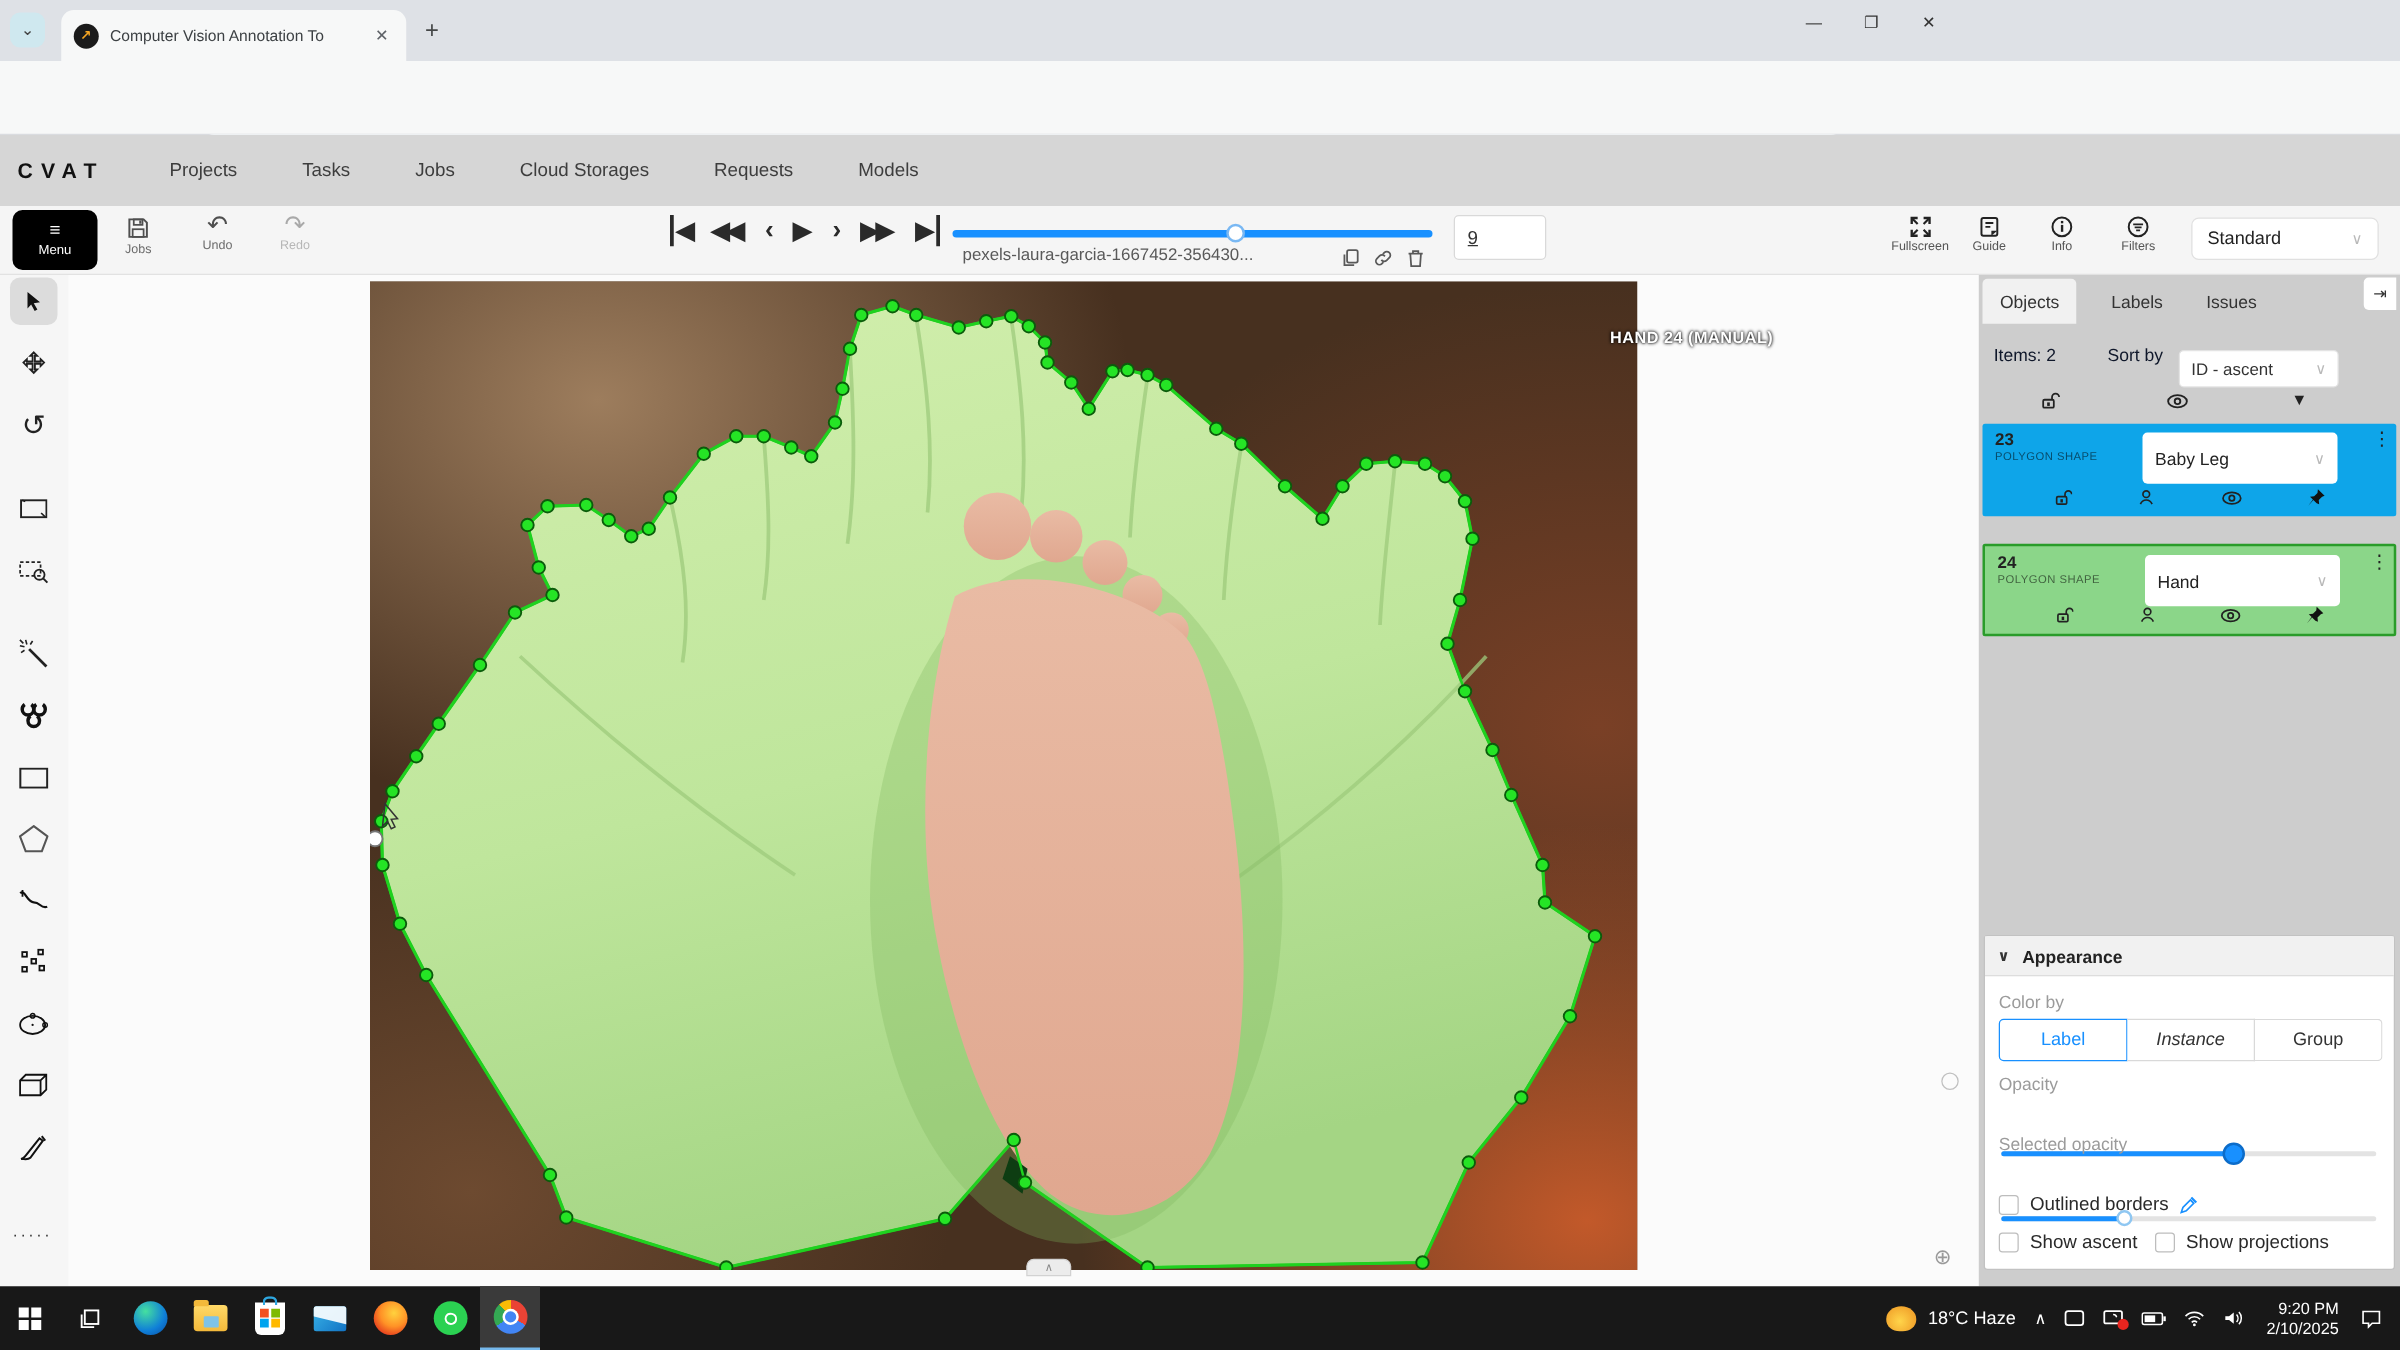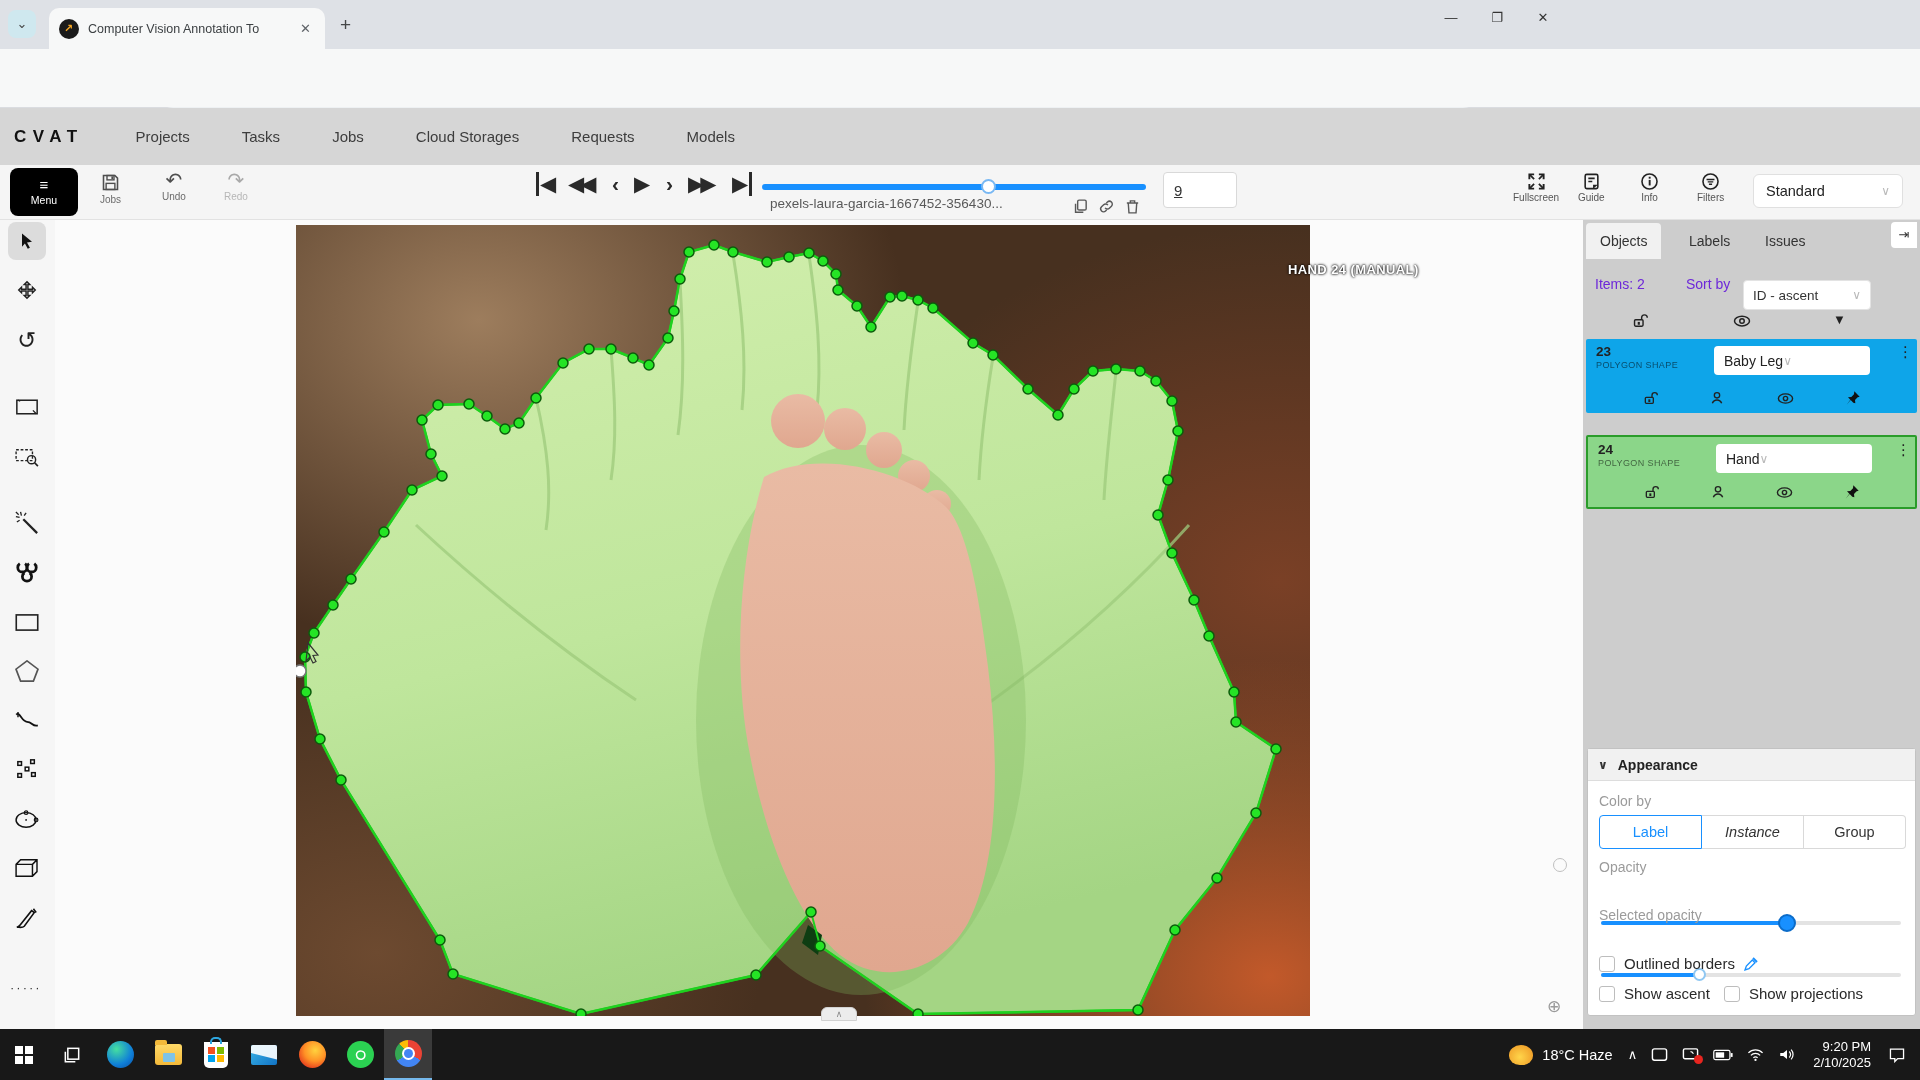--- a/index.html
+++ b/index.html
@@ -60,26 +60,26 @@
   .obj-tag { left:1233px; top:42px; font-size:13px; font-weight:700; color:#fff; letter-spacing:.4px; text-shadow:0 0 3px rgba(0,0,0,.9),0 0 2px rgba(0,0,0,.9); }
   .collapse-pill { left:766px; top:787px; width:36px; height:14px; background:#ececec; border:1px solid #d2d2d2; border-radius:6px 6px 0 0; text-align:center; font-size:9px; color:#888; line-height:12px; }
   .ring { left:1498px; top:638px; width:14px; height:14px; border-radius:50%; border:1.5px solid #c0c0c0; }
   .zoom-plus { left:1492px; top:776px; font-size:17px; color:#9a9a9a; }
 
   
   .sidebar { left:1583px; top:220px; width:337px; height:809px; background:#cdcdcd; }
   .sb-tab { font-size:14px; color:#333; padding:10px 14px; }
   .sb-tab.active { background:#f1f1f1; border-radius:4px 4px 0 0; }
   .sb-toggle { left:308px; top:2px; width:26px; height:26px; background:#fff; border-radius:4px 0 0 4px; text-align:center; line-height:26px; font-size:13px; color:#333; }
-  .items-lbl { font-size:14px; color:#6d28d9; }
+  .items-lbl { font-size:14px; color:#0f172a; }
   .sort-select { width:128px; height:30px; background:#fff; border:1px solid #e3e3e3; border-radius:4px; display:flex; align-items:center; justify-content:space-between; padding:0 9px; font-size:13.5px; color:#333; }
   .obj-row { left:3px; width:331px; height:74px; border-radius:2px; padding:5px 8px 3px 10px; }
   .obj-id { font-size:13.5px; color:#222; font-weight:600; line-height:15px; }
   .obj-type { font-size:9px; color:rgba(0,0,0,.55); letter-spacing:.4px; line-height:12px; }
-  .obj-select { position:absolute; left:128px; top:7px; width:156px; height:29px; background:#fff; border-radius:4px; display:flex; align-items:center; padding:0 10px; font-size:14px; color:#222; }
+  .obj-select { position:absolute; left:128px; top:7px; width:156px; height:41px; background:#fff; border-radius:4px; display:flex; align-items:center; justify-content:space-between; padding:0 10px; font-size:14px; color:#222; }
   .obj-kebab { position:absolute; right:4px; top:8px; font-size:15px; color:#222; letter-spacing:0; line-height:9px; text-align:center; }
   .obj-icons { position:absolute; left:0; bottom:6px; width:100%; display:flex; justify-content:space-around; padding:0 30px; }
   .appear { left:4px; top:528px; width:329px; height:268px; background:#fff; border:1px solid #c2c2c2; border-radius:3px; }
   .ap-head { height:32px; background:#f1f1f1; border-bottom:1px solid #ddd; display:flex; align-items:center; font-size:14px; font-weight:700; color:#222; padding-left:10px; gap:10px; }
   .ap-lbl { font-size:14px; color:#9b9b9b; }
   .seg { display:flex; width:307px; height:34px; }
   .seg > div { flex:1; border:1px solid #d9d9d9; background:#fff; font-size:14.5px; color:#333; display:flex; align-items:center; justify-content:center; }
   .seg > div:first-child { border-radius:4px 0 0 4px; border-color:#1890ff; color:#1890ff; }
   .seg > div:last-child { border-radius:0 4px 4px 0; border-left:none; }
   .seg > div:nth-child(2) { border-left:none;font-style:italic; }

